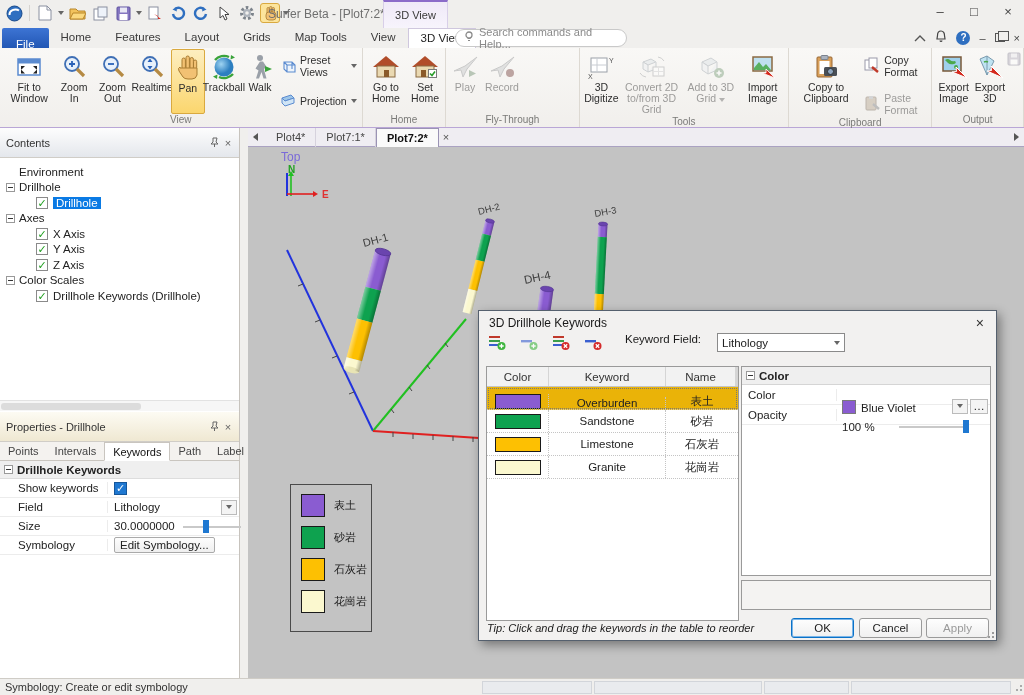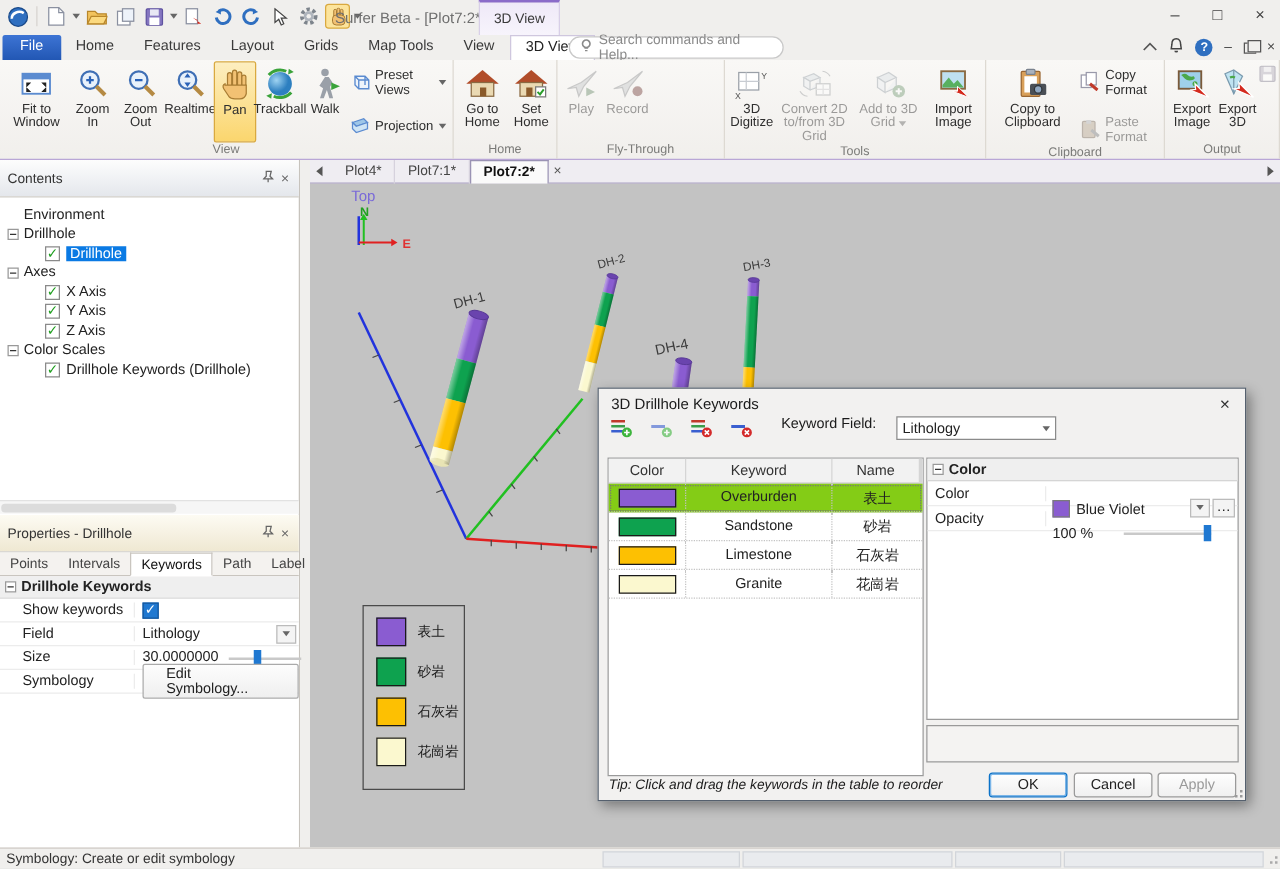--- a/index.html
+++ b/index.html
@@ -19,21 +19,21 @@
   .ctx-tab { position:absolute; left:383px; top:0; width:65px; height:28px; background:linear-gradient(#efe9f8,#f7f4fc);
              border-top:2px solid #8b6bc9; border-left:1px solid #d8cfe8; border-right:1px solid #d8cfe8;
              text-align:center; font-size:11px; color:#3a3a3a; padding-top:7px; }
   .winbtns { position:absolute; right:6px; top:4px; display:flex; gap:14px; color:#444; font-size:13px; }
   .winbtns span { width:20px; text-align:center; }
 
   
   .tabrow { position:absolute; left:0; top:28px; width:1024px; height:20px; background:#f0efed; }
   .tabs { position:absolute; left:2px; top:0; display:flex; height:20px; align-items:stretch; }
   .tab { padding:3px 12px 0 12px; font-size:11.5px; color:#3a3a3a; }
-  .tab.file { background:linear-gradient(#3d74d4,#2257b4); color:#fff; border-radius:2px 2px 0 0; padding:3px 14px 0 14px; }
+  .tab.file { background:linear-gradient(#3d74d4,#2257b4); color:#fff; border-radius:2px 2px 0 0; padding:10px 14px 0 14px; }
   .tab.active3d { background:#fff; border:1px solid #cfc7de; border-bottom:none; color:#222; }
   .searchbox { position:absolute; left:455px; top:1px; width:172px; height:17px; background:#fff; border:1px solid #c9c9c9;
                border-radius:9px; display:flex; align-items:center; padding:8px 8px; gap:5px; color:#8a8a8a; }
   .mdi-icons { position:absolute; right:4px; top:2px; display:flex; align-items:center; gap:9px; }
   .help-circ { width:14px; height:14px; border-radius:50%; background:#2f6fc0; color:#fff; font-size:10px; font-weight:bold;
                display:flex; align-items:center; justify-content:center; }
   .mini-restore { width:10px; height:9px; border:1px solid #555; position:relative; }
   .mini-restore:before { content:""; position:absolute; left:2px; top:-3px; width:9px; height:8px; border:1px solid #555; background:#f0efed; }
 
   
@@ -82,21 +82,21 @@
   .prow { height:19px; display:flex; align-items:center; border-bottom:1px solid #ececec; }
   .plabel { width:108px; padding-left:18px; flex:none; border-right:1px solid #ececec; }
   .pval { flex:1; display:flex; align-items:center; padding-left:6px; position:relative; }
   .bluecb { width:13px; height:13px; background:#1f78d1; border:1px solid #15569a; color:#fff; font-size:11px;
             line-height:11px; text-align:center; }
   .ddbtn { position:absolute; right:2px; width:16px; height:15px; border:1px solid #bbb; background:#f4f4f4;
            display:flex; align-items:center; justify-content:center; }
   .slider { position:relative; width:58px; height:13px; margin-left:8px; }
   .slider .track { position:absolute; left:0; right:0; top:6px; height:2px; background:#c9c9c9; }
   .slider .handle { position:absolute; top:0; width:6px; height:13px; background:#1f78d1; }
-  .editsym { border:1px solid #aaa; background:linear-gradient(#fdfdfd,#efefef); padding:1px 18px; font-size:11.5px; border-radius:2px; }
+  .editsym { border:1px solid #aaa; background:linear-gradient(#fdfdfd,#efefef); padding:1px 5px; font-size:11.5px; border-radius:2px; }
 
   
   .docstrip { position:absolute; left:248px; top:128px; width:776px; height:19px; background:#efedf2; border-bottom:1px solid #aaa2c2; }
   .dtabs { position:absolute; left:18px; top:0; display:flex; height:19px; }
   .dtab { padding:3px 10px 0 10px; font-size:11px; color:#444; border-right:1px solid #d6d2dd; }
   .dtab.on { background:#fafafa; border:1px solid #9a93b4; border-bottom:none; font-weight:bold; color:#111; }
   .dnav { position:absolute; top:5px; width:0; height:0; }
   .dnav.l { left:5px; border-top:4px solid transparent; border-bottom:4px solid transparent; border-right:5px solid #555; }
   .dnav.r { right:5px; border-top:4px solid transparent; border-bottom:4px solid transparent; border-left:5px solid #555; }
   .dclose { padding:3px 6px 0 4px; color:#555; font-size:11px; }
@@ -120,21 +120,21 @@
               padding:0 4px; margin-left:4px; justify-content:space-between; font-size:11.5px; }
 
   .ktable { position:absolute; left:7px; top:55px; width:253px; height:255px; background:#fff; border:1px solid #9a9a9a; }
   .krow { display:flex; height:23px; border-bottom:1px dotted #c4c4c4; align-items:stretch; }
   .krow.head { height:20px; background:#f2f2f2; border-bottom:1px solid #c4c4c4; }
   .kc { display:flex; align-items:center; justify-content:center; font-size:11.5px; }
   .kc.c1 { width:62px; border-right:1px dotted #c4c4c4; }
   .kc.c2 { width:117px; border-right:1px dotted #c4c4c4; }
   .kc.c3 { flex:1; }
   .krow.head .kc { border-right-style:solid; border-color:#d5d5d5; color:#333; }
-  .krow.selrow { outline:1px dotted #777; outline-offset:-2px; background:#84cc16; }
+  .krow.selrow { outline:1px dotted #777; outline-offset:-2px; background:#eab308;align-items:flex-end; }
   .ksw { width:46px; height:15px; border:1px solid #1a1a1a; }
 
   .dprops { position:absolute; left:262px; top:55px; width:250px; height:210px; background:#fff; border:1px solid #9a9a9a; font-size:11.5px; }
   .dpghead { height:18px; background:#efefef; border-bottom:1px solid #d5d5d5; display:flex; align-items:center; font-weight:bold; }
   .dprow { height:20px; display:flex; align-items:center; border-bottom:1px solid #ececec; }
   .dplabel { width:95px; padding-left:6px; flex:none; border-right:1px solid #ececec; }
   .dpval { flex:1; display:flex; align-items:flex-end; padding-left:5px; position:relative;margin-top:24px; }
   .swsm { width:14px; height:14px; border:1px solid #7a7a7a; margin-right:5px; flex:none; }
   .descbox { position:absolute; left:262px; top:269px; width:250px; height:30px; background:#f4f3f2; border:1px solid #9a9a9a; }
   .dtip { position:absolute; left:8px; top:311px; font-style:italic; font-size:11px; color:#1a1a1a; }

